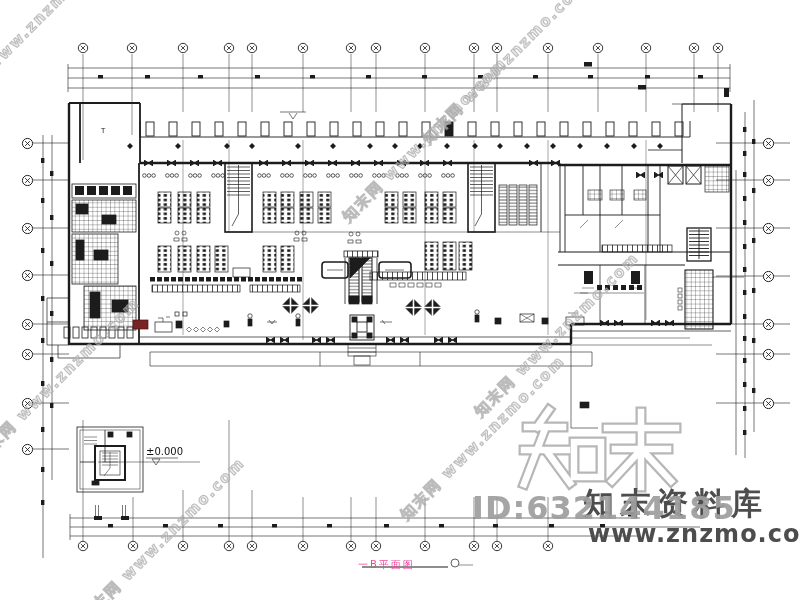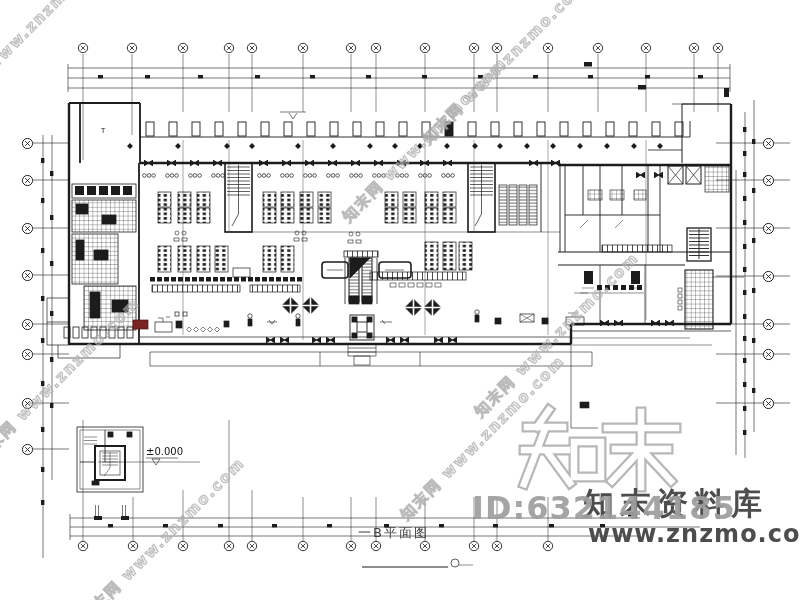--- a/index.html
+++ b/index.html
@@ -12,21 +12,21 @@
            color:rgba(255,255,255,0.10);
            -webkit-text-stroke:1.1px rgba(168,168,168,0.72);
            text-shadow:0 0 0 rgba(190,190,190,0.3);
            transform:translate(-50%,-50%) rotate(-45deg);z-index:20;}
   #wm-lib{left:583px;top:483px;font-weight:bold;font-size:31px;letter-spacing:6px;
           color:#4d4d4d;z-index:30;}
   #wm-id{left:472px;top:489px;font-weight:bold;font-size:32px;letter-spacing:1px;
          color:#9f9f9f;opacity:.93;z-index:31;}
   #wm-url{left:588px;top:520px;font-weight:bold;font-size:24px;letter-spacing:1px;
           color:#4d4d4d;z-index:30;}
-  #caption{left:358px;top:524px;font-size:13px;letter-spacing:2px;color:#404040;z-index:10;}
+  #caption{left:358px;top:558px;font-size:10px;letter-spacing:2px;color:#ec4899;z-index:10;}
   #elev{left:146px;top:446px;font-size:10px;color:#111;z-index:10;}
   #roomT{left:101px;top:127px;font-size:7px;color:#222;z-index:10;}
 </style>
 </head>
 <body>
 
 <div id="stage">
 
 <svg width="800" height="600" viewBox="0 0 800 600">
   <defs>

